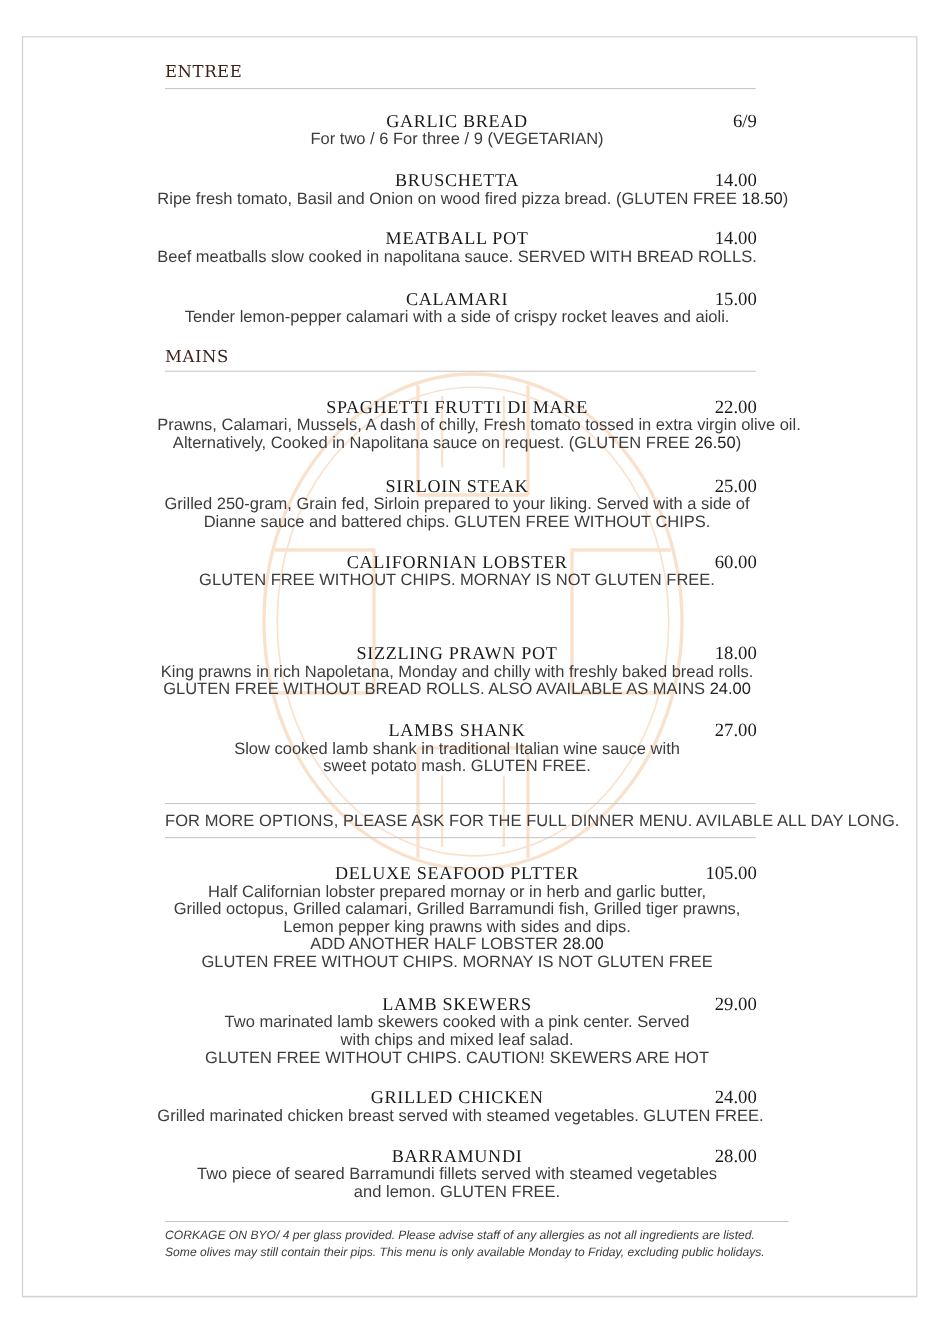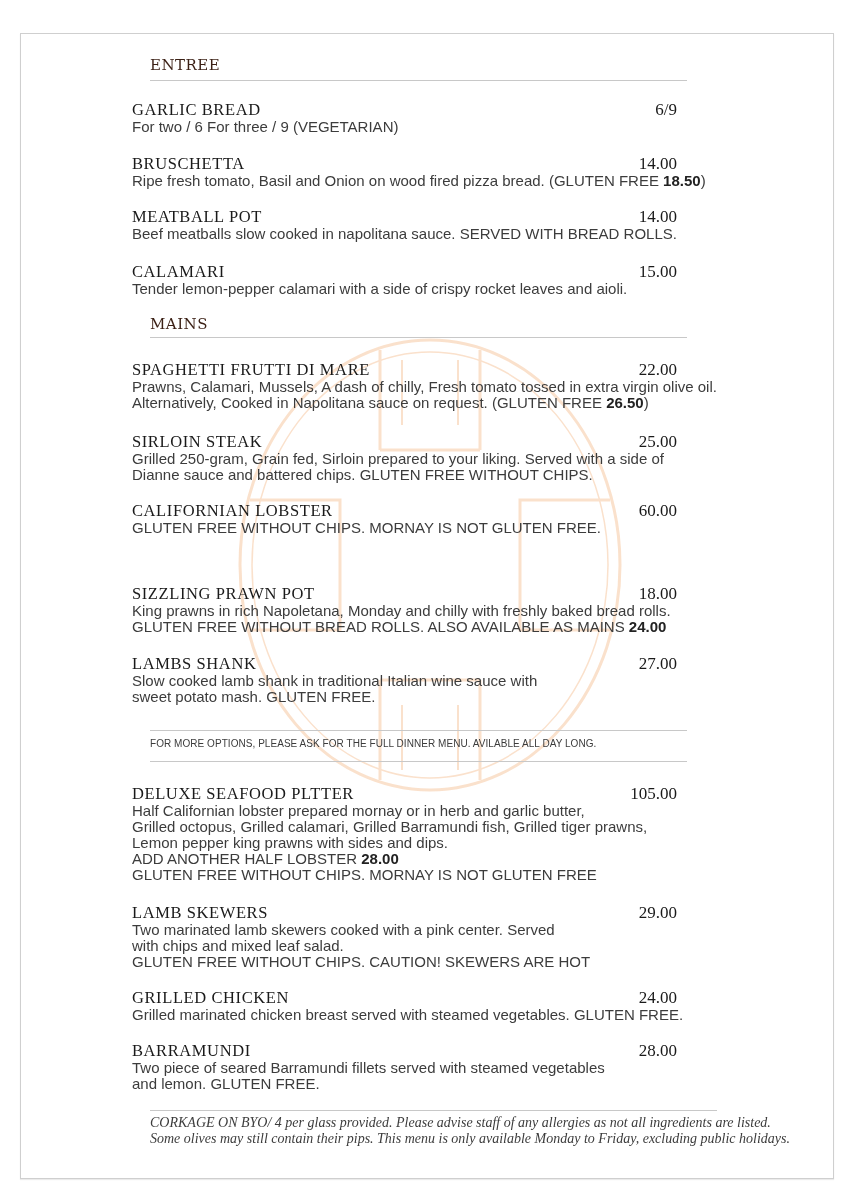--- a/index.html
+++ b/index.html
@@ -8,41 +8,41 @@
       position: absolute; left: 20px; top: 33px; width: 814px; height: 1146px;
       border: 1px solid #cfcfcf; box-shadow: 0 1px 1px rgba(0,0,0,0.08);
       background: #ffffff; box-sizing: border-box;
     }
     .watermark { position: absolute; left: 230px; top: 330px; width: 400px; height: 470px; pointer-events: none; }
     .section-title {
       position: absolute; left: 150px; font-family: "DejaVu Serif", serif; font-size: 15px;
       letter-spacing: 0.5px; color: #3a1f14;
     }
     .rule { position: absolute; left: 150px; width: 537px; height: 0; border-top: 1px solid #c8c8c8; }
-    .item { position: absolute; left: 132px; width: 545px; }
+    .item { position: absolute; left: 143px; width: 545px; text-align: center; }
     .item-name {
       font-family: "Liberation Serif", serif; font-size: 16.5px; color: #1a1a1a;
       letter-spacing: 0.6px; line-height: 19px; white-space: nowrap;
     }
     .item-price {
       position: absolute; right: 0; top: 0; font-family: "Liberation Serif", serif;
       font-size: 17px; color: #1a1a1a; line-height: 19px;
     }
     .item-desc {
       font-family: "Liberation Sans", sans-serif; font-size: 15px; color: #3c3c3c;
       line-height: 16px; white-space: nowrap;
     }
-    .item-desc b { font-weight: bold; color: #222; }
+    .item-desc b { font-weight: normal; color: #222; }
     .notice {
       position: absolute; left: 150px; width: 545px; font-family: "Liberation Sans", sans-serif;
-      font-size: 10px; color: #3c3c3c; white-space: nowrap; letter-spacing: 0.05px;
+      font-size: 15px; color: #3c3c3c; white-space: nowrap; letter-spacing: 0.05px;
     }
     .footer-note {
-      position: absolute; left: 150px; width: 580px; font-family: Liberation Serif, serif;
-      font-size: 14px; font-style: italic; color: #3c3c3c; line-height: 16px; white-space: nowrap;
+      position: absolute; left: 150px; width: 580px; font-family: Liberation Sans, sans-serif;
+      font-size: 11px; font-style: italic; color: #3c3c3c; line-height: 16px; white-space: nowrap;
     }
   </style>
 </head>
 <body>
 
 <div class="page"></div>
 
 <svg class="watermark" viewBox="0 0 400 470">
   <g fill="none" stroke="#f9d7bb" stroke-width="3" opacity="0.75">
     <ellipse cx="200" cy="235" rx="190" ry="225"></ellipse>

